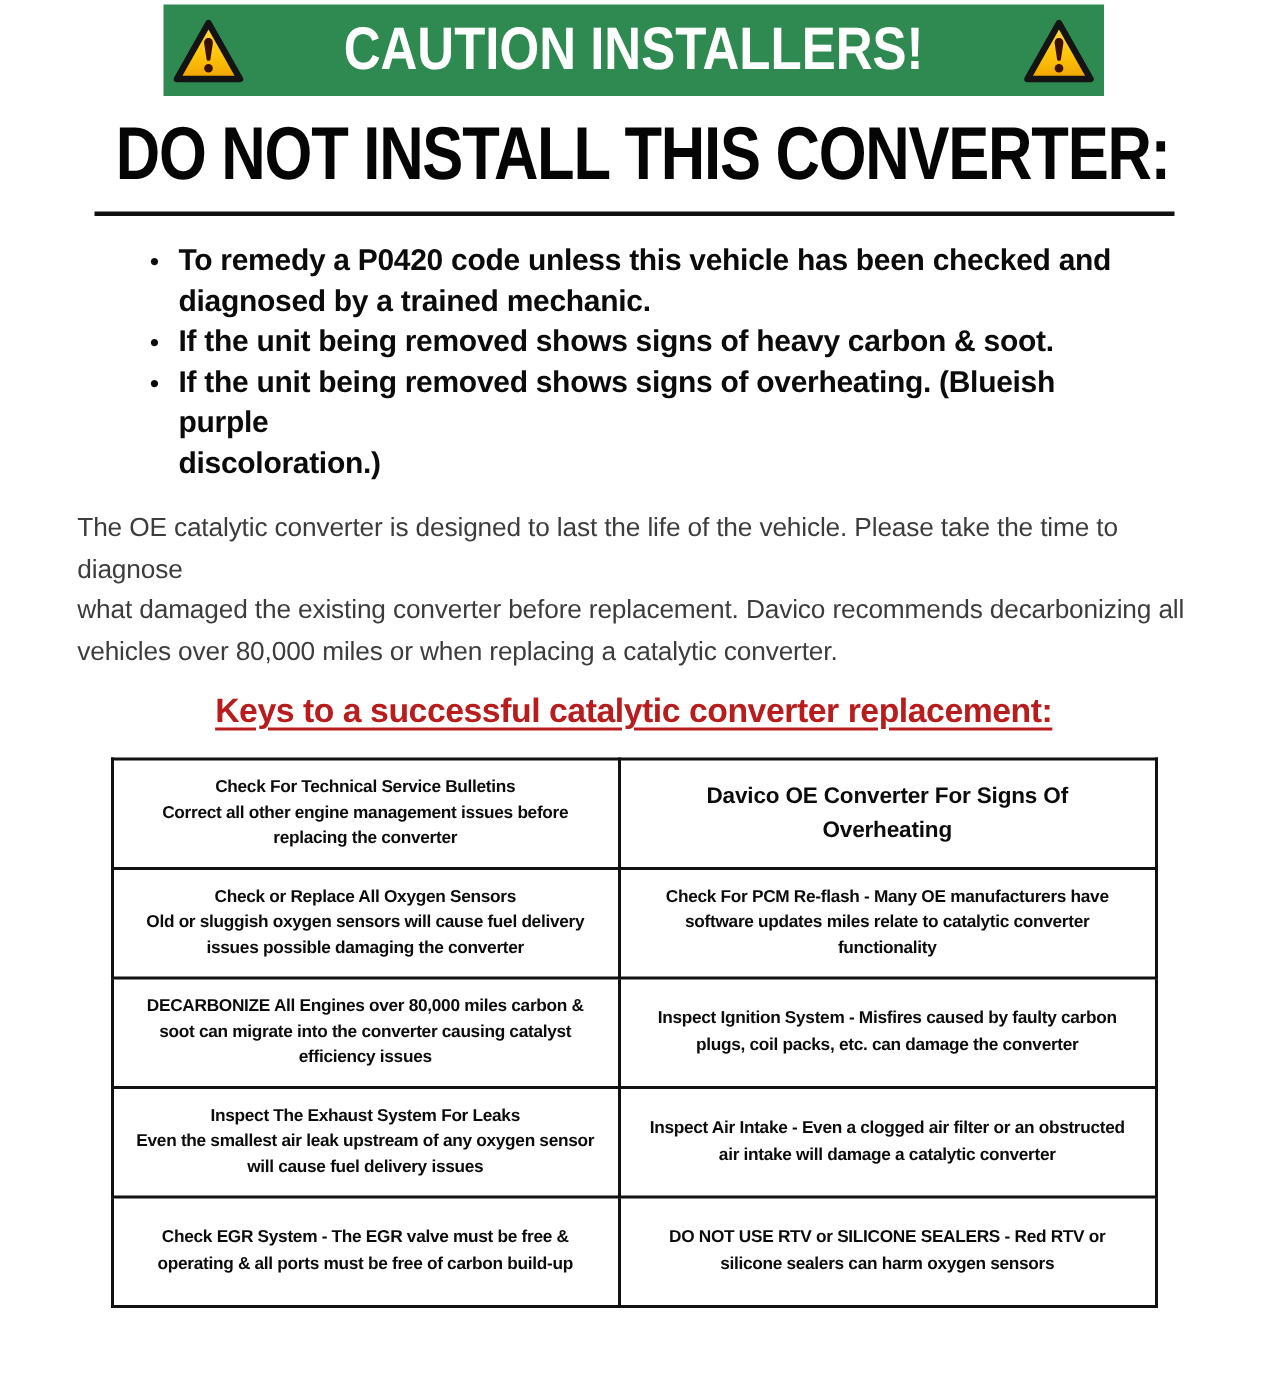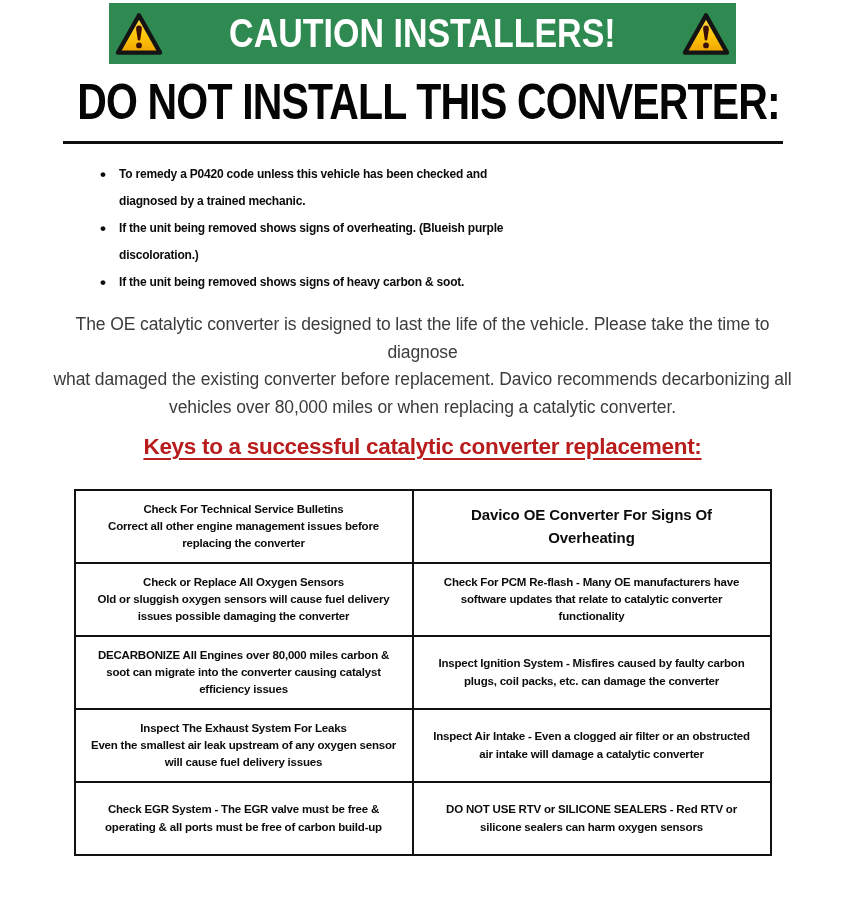--- a/index.html
+++ b/index.html
@@ -16,35 +16,35 @@
   
   .title-wrap { text-align:center; margin-top:9px; height:52px; }
   .title { display:inline-block; font-weight:700; font-size:50px; color:#050505;
            white-space:nowrap; transform:scaleX(0.82); letter-spacing:-1px; }
 
   
   .rule { width:720px; height:3px; background:#101010; margin:16px auto 0; border:none; }
 
   
   .warnings { list-style:none; width:660px; margin:17px 0 0 98px; }
-  .warnings li { position:relative; padding-left:21px; font-weight:700; font-size:12px;
+  .warnings li { position:relative; padding-left:21px; font-weight:700; font-size:20px;
                  line-height:27px; color:#0b0b0b; letter-spacing:-0.2px; white-space:pre-line; }
   .warnings li::before { content:"•"; position:absolute; left:2px; top:0; font-size:17px; }
 
   
-  .advisory { width:742px; margin:15px auto 0; text-align:center; font-size:17.5px;
+  .advisory { width:742px; margin:15px auto 0; text-align:left; font-size:17.5px;
               line-height:27.5px; color:#3c3c3c; white-space:pre-line; letter-spacing:-0.1px; }
 
   
   .keys-wrap { text-align:center; margin-top:13px; }
   .keys { display:inline-block; font-weight:700; font-size:22.5px; color:#b91c1c;
           text-decoration:underline; text-underline-offset:4px; letter-spacing:-0.3px; }
 
   
-  .tips-table { width:696px; margin:29px auto 0; border-collapse:collapse; table-layout:fixed;padding-left:24px; }
+  .tips-table { width:696px; margin:18px auto 0; border-collapse:collapse; table-layout:fixed;padding-left:24px; }
   .tips-table td { border:2px solid #111111; height:73px; vertical-align:middle;
                    text-align:center; font-weight:700; font-size:11.5px; line-height:1.5;
                    color:#0c0c0c; padding:3px 14px; white-space:pre-line; letter-spacing:-0.2px; }
   .tips-table col.c-left  { width:338px; }
   .tips-table col.c-right { width:358px; }
   .tips-table tr:first-child td:last-child { font-size:15px; letter-spacing:-0.1px; }
 </style>
 </head>
 <body>
 
@@ -74,23 +74,23 @@
 
 <div class="title-wrap">
   <span class="title">DO NOT INSTALL THIS CONVERTER:</span>
 </div>
 
 <div class="rule"></div>
 
 <ul class="warnings">
   <li>To remedy a P0420 code unless this vehicle has been checked and
 diagnosed by a trained mechanic.</li>
+  <li>If the unit being removed shows signs of heavy carbon &amp; soot.</li>
   <li>If the unit being removed shows signs of overheating. (Blueish purple
 discoloration.)</li>
-  <li>If the unit being removed shows signs of heavy carbon &amp; soot.</li>
 </ul>
 
 <p class="advisory">The OE catalytic converter is designed to last the life of the vehicle. Please take the time to diagnose
 what damaged the existing converter before replacement. Davico recommends decarbonizing all
 vehicles over 80,000 miles or when replacing a catalytic converter.</p>
 
 <div class="keys-wrap">
   <span class="keys">Keys to a successful catalytic converter replacement:</span>
 </div>
 
@@ -101,21 +101,21 @@
     </colgroup>
   <tbody>
     <tr>
       <td>Check For Technical Service Bulletins
 Correct all other engine management issues before replacing the converter</td>
       <td>Davico OE Converter For Signs Of Overheating</td>
     </tr>
     <tr>
       <td>Check or Replace All Oxygen Sensors
 Old or sluggish oxygen sensors will cause fuel delivery issues possible damaging the converter</td>
-      <td>Check For PCM Re-flash - Many OE manufacturers have software updates that relate to catalytic converter functionality</td>
+      <td>Check For PCM Re-flash - Many OE manufacturers have software updates miles relate to catalytic converter functionality</td>
     </tr>
     <tr>
       <td>DECARBONIZE All Engines over 80,000 miles carbon &amp; soot can migrate into the converter causing catalyst efficiency issues</td>
       <td>Inspect Ignition System - Misfires caused by faulty carbon plugs, coil packs, etc. can damage the converter</td>
     </tr>
     <tr>
       <td>Inspect The Exhaust System For Leaks
 Even the smallest air leak upstream of any oxygen sensor will cause fuel delivery issues</td>
       <td>Inspect Air Intake - Even a clogged air filter or an obstructed air intake will damage a catalytic converter</td>
     </tr>

